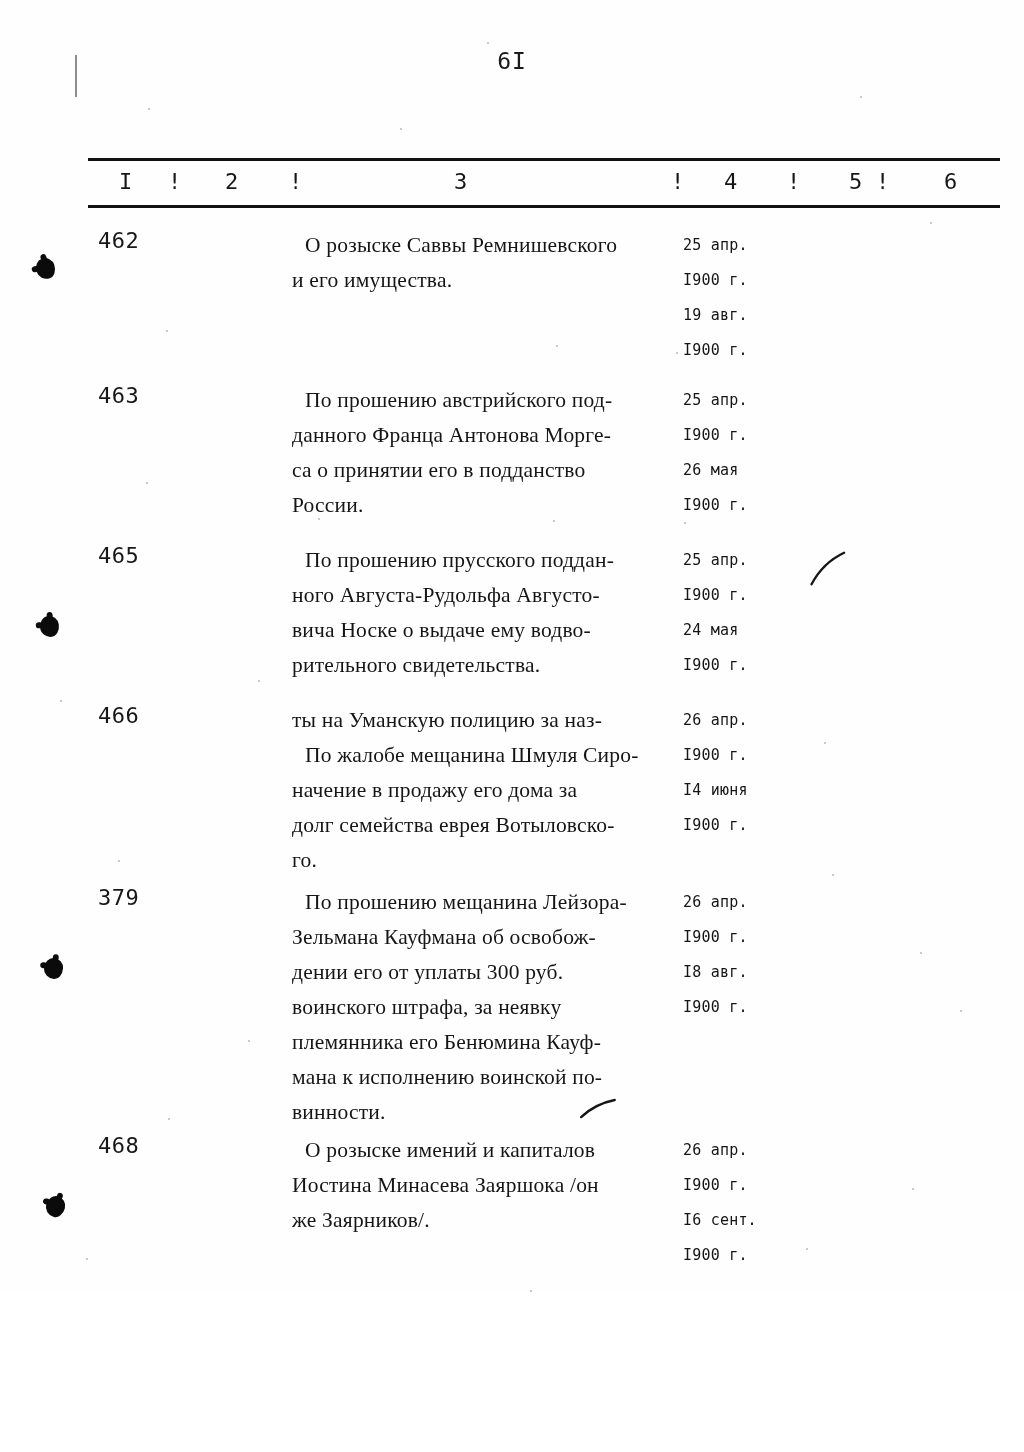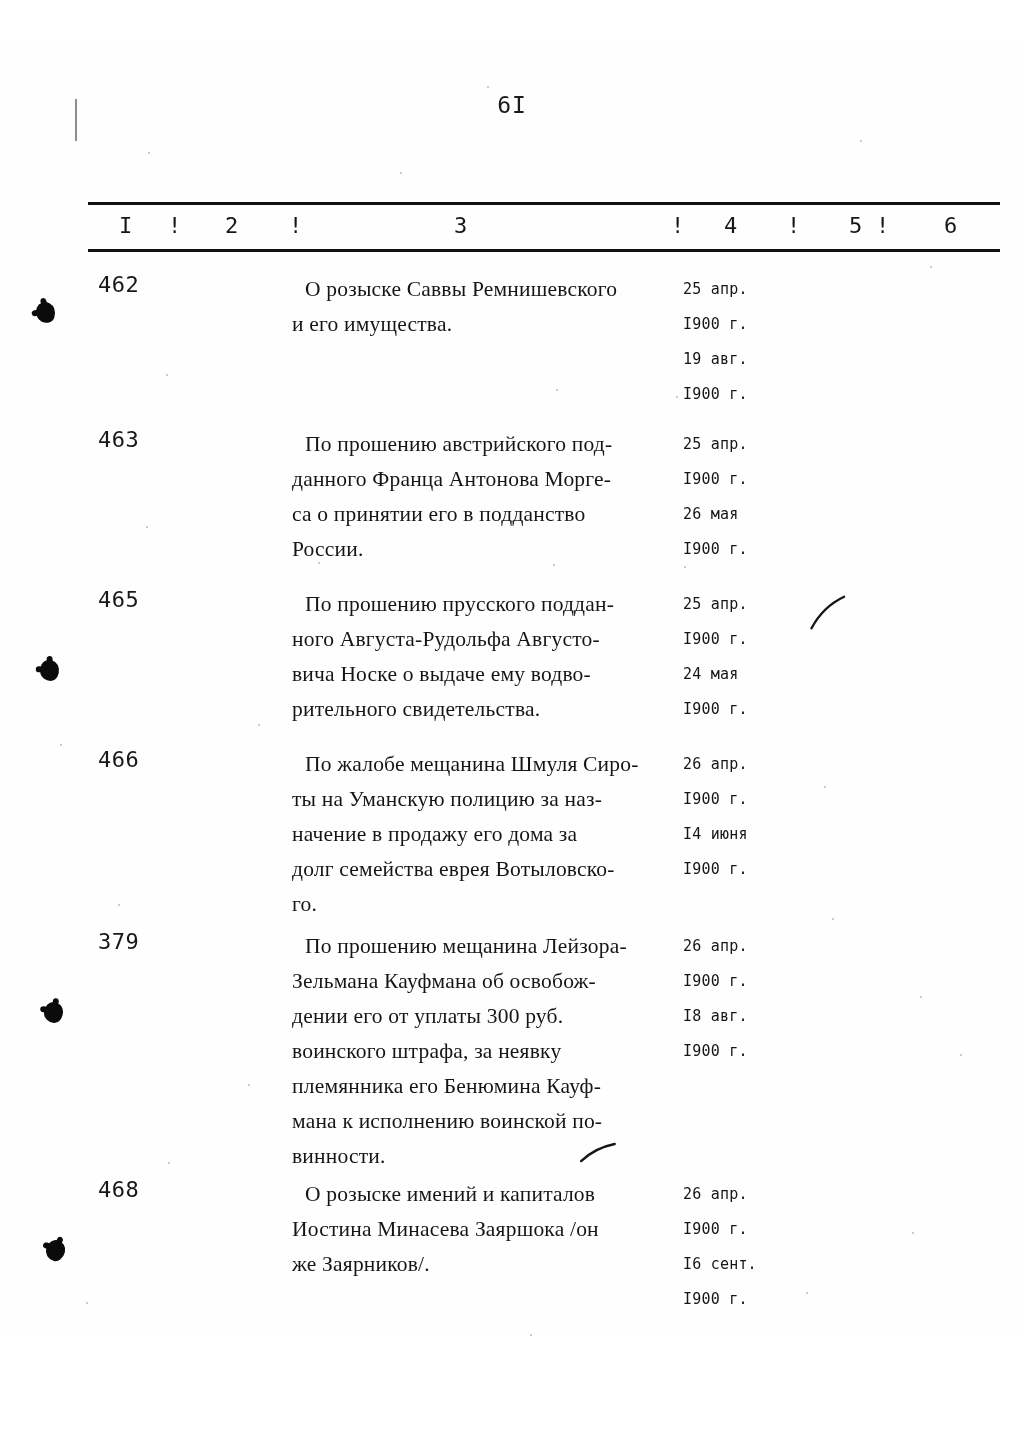--- a/index.html
+++ b/index.html
@@ -8,21 +8,20 @@
     background: #ffffff;
   }
   .page {
     position: relative;
     width: 1024px;
     height: 1292px;
     background: #fefefe;
     overflow: hidden;
     font-family: "DejaVu Sans Mono", "Liberation Mono", monospace;
     color: #141414;
-    margin-top: 44px;
   }
 
   
   .speck {
     position: absolute;
     background: #b8b8b8;
     border-radius: 50%;
     pointer-events: none;
   }
 
@@ -226,22 +225,22 @@
         <div class="entry-dates">
           <div class="line">25 апр.</div>
           <div class="line">I900 г.</div>
           <div class="line">24 мая</div>
           <div class="line">I900 г.</div>
         </div>
       </div>
       <div class="entry" style="top: 703px;">
         <div class="entry-number">466</div>
         <div class="entry-body">
+          <div class="line">ты на Уманскую полицию за наз-</div>
           <div class="line first">По жалобе мещанина Шмуля Сиро-</div>
-          <div class="line">ты на Уманскую полицию за наз-</div>
           <div class="line">начение в продажу его дома за</div>
           <div class="line">долг семейства еврея Вотыловско-</div>
           <div class="line">го.</div>
         </div>
         <div class="entry-dates">
           <div class="line">26 апр.</div>
           <div class="line">I900 г.</div>
           <div class="line">I4 июня</div>
           <div class="line">I900 г.</div>
         </div>

